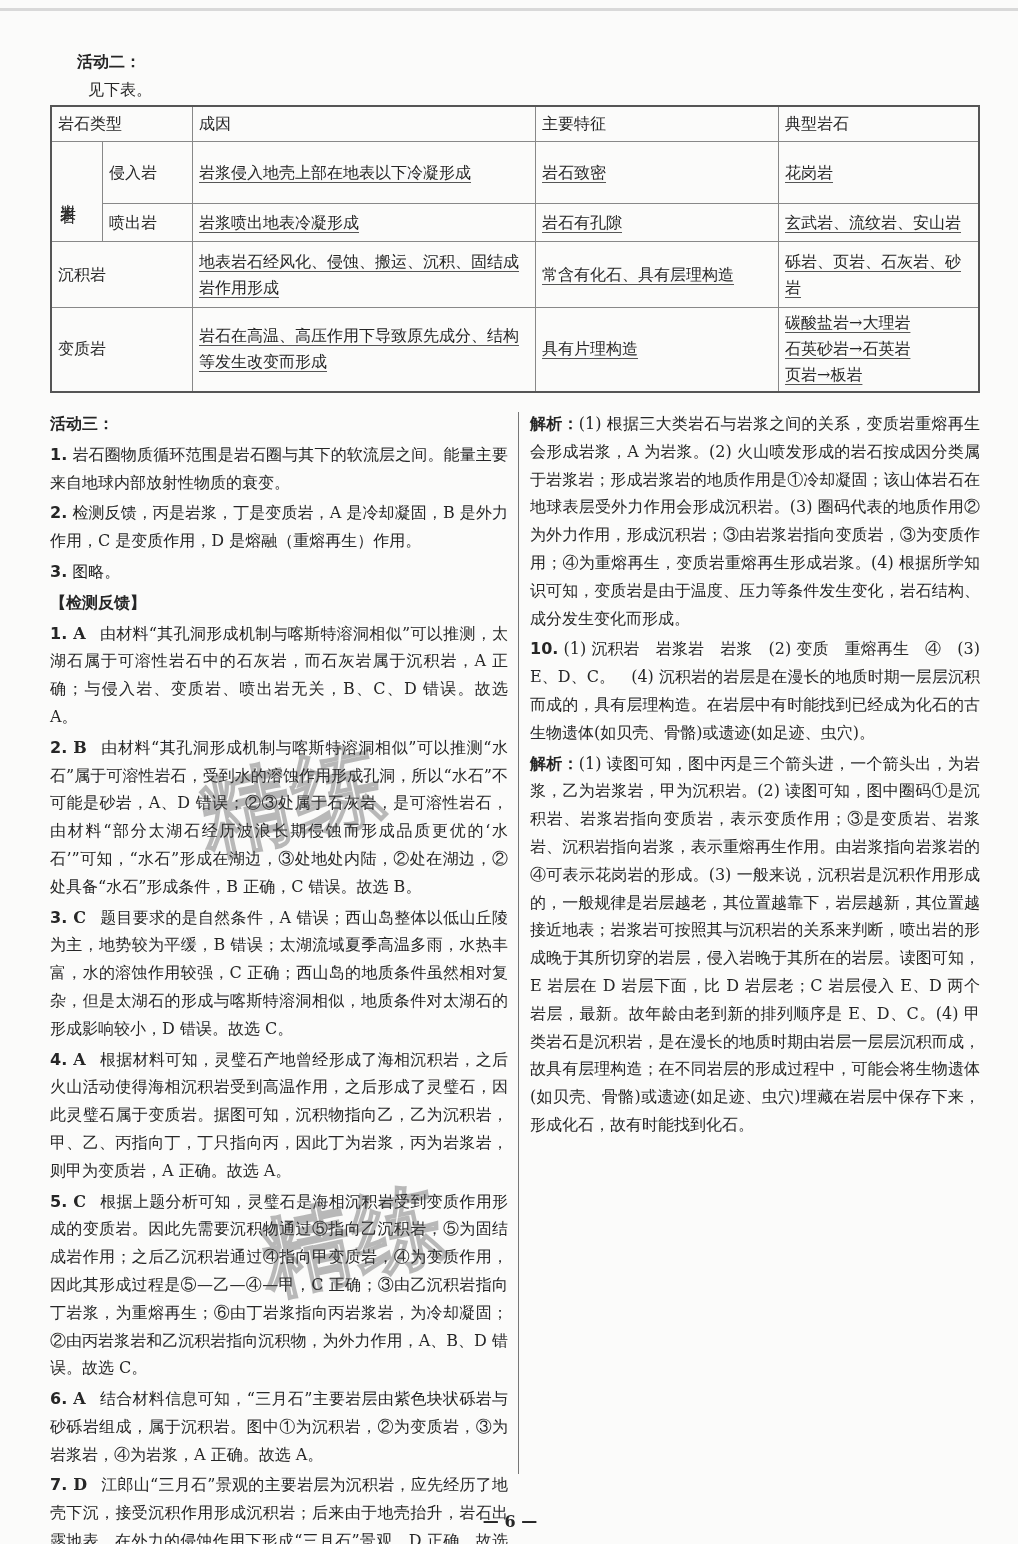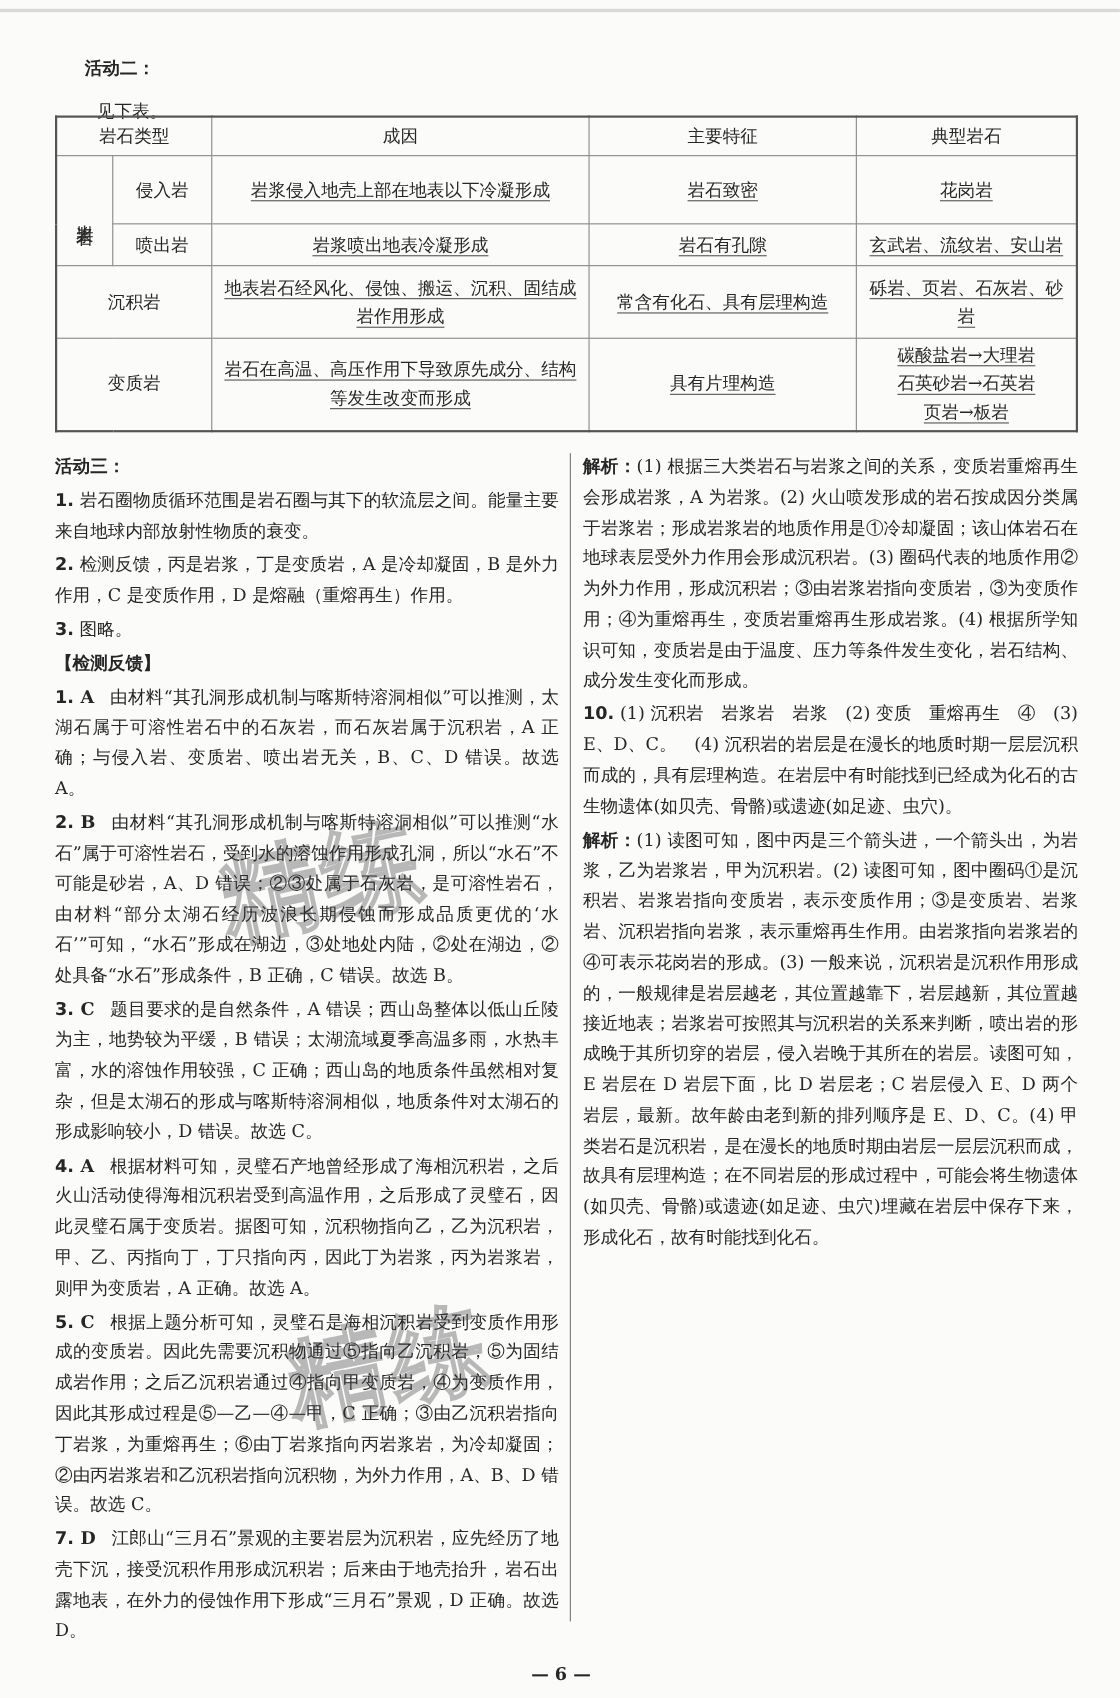--- a/index.html
+++ b/index.html
@@ -2,27 +2,27 @@
 <html><head>
 <meta charset="utf-8">
 <style>
   html, body { margin: 0; padding: 0; }
   body {
     width: 1018px; height: 1544px; background: #fbfbfa; position: relative; overflow: hidden;
     font-family: "DejaVu Serif", "Liberation Serif", serif; color: #262626;
   }
   .topline { position: absolute; left: 0; top: 8px; width: 1018px; height: 3px; background: #d9d9d9; }
   .heading { position: absolute; font-family: "DejaVu Sans", "Liberation Sans", sans-serif; font-weight: bold; font-size: 16px; margin-left: 27px; }
-  .intro { position: absolute; left: 88px; top: 91px; font-size: 16px; }
+  .intro { position: absolute; left: 88px; top: 80px; font-size: 16px; }
   table.rocks {
     position: absolute; left: 50px; top: 105px; width: 930px; border-collapse: collapse;
     font-size: 16px; border: 2px solid #555;
   }
   table.rocks td, table.rocks th {
-    border: 1px solid #888; text-align: center; font-weight: normal; padding: 0 6px; line-height: 26px;
+    border: 1px solid #888; text-align: left; font-weight: normal; padding: 0 6px; line-height: 26px;
   }
   table.rocks th { height: 34px; }
   .u { text-decoration: underline; text-underline-offset: 4px; text-decoration-color: #555; }
   td.left { text-align: left; }
   td.vert { width: 38px; line-height: 20px !important; }
   .col { position: absolute; top: 410px; font-size: 16px; line-height: 27.8px; text-align: justify; }
   .col.left { left: 50px; width: 458px; }
   .col.right { left: 530px; width: 450px; }
   .divider { position: absolute; left: 518px; top: 412px; width: 1px; height: 1062px; background: #777; }
   .p { margin: 0 0 3px 0; }
@@ -88,20 +88,21 @@
   <div class="p"><span class="num">1.</span> <span>岩石圈物质循环范围是岩石圈与其下的软流层之间。能量主要来自地球内部放射性物质的衰变。</span></div>
   <div class="p"><span class="num">2.</span> <span>检测反馈，丙是岩浆，丁是变质岩，A 是冷却凝固，B 是外力作用，C 是变质作用，D 是熔融（重熔再生）作用。</span></div>
   <div class="p"><span class="num">3.</span> <span>图略。</span></div>
   <div class="p label">【检测反馈】</div>
 
   <div class="p"><span class="num">1.</span><span class="ans">A</span><span>由材料“其孔洞形成机制与喀斯特溶洞相似”可以推测，太湖石属于可溶性岩石中的石灰岩，而石灰岩属于沉积岩，A 正确；与侵入岩、变质岩、喷出岩无关，B、C、D 错误。故选 A。</span></div>
   <div class="p"><span class="num">2.</span><span class="ans">B</span><span>由材料“其孔洞形成机制与喀斯特溶洞相似”可以推测“水石”属于可溶性岩石，受到水的溶蚀作用形成孔洞，所以“水石”不可能是砂岩，A、D 错误；②③处属于石灰岩，是可溶性岩石，由材料“部分太湖石经历波浪长期侵蚀而形成品质更优的‘水石’”可知，“水石”形成在湖边，③处地处内陆，②处在湖边，②处具备“水石”形成条件，B 正确，C 错误。故选 B。</span></div>
   <div class="p"><span class="num">3.</span><span class="ans">C</span><span>题目要求的是自然条件，A 错误；西山岛整体以低山丘陵为主，地势较为平缓，B 错误；太湖流域夏季高温多雨，水热丰富，水的溶蚀作用较强，C 正确；西山岛的地质条件虽然相对复杂，但是太湖石的形成与喀斯特溶洞相似，地质条件对太湖石的形成影响较小，D 错误。故选 C。</span></div>
   <div class="p"><span class="num">4.</span><span class="ans">A</span><span>根据材料可知，灵璧石产地曾经形成了海相沉积岩，之后火山活动使得海相沉积岩受到高温作用，之后形成了灵璧石，因此灵璧石属于变质岩。据图可知，沉积物指向乙，乙为沉积岩，甲、乙、丙指向丁，丁只指向丙，因此丁为岩浆，丙为岩浆岩，则甲为变质岩，A 正确。故选 A。</span></div>
   <div class="p"><span class="num">5.</span><span class="ans">C</span><span>根据上题分析可知，灵璧石是海相沉积岩受到变质作用形成的变质岩。因此先需要沉积物通过⑤指向乙沉积岩，⑤为固结成岩作用；之后乙沉积岩通过④指向甲变质岩，④为变质作用，因此其形成过程是⑤—乙—④—甲，C 正确；③由乙沉积岩指向丁岩浆，为重熔再生；⑥由丁岩浆指向丙岩浆岩，为冷却凝固；②由丙岩浆岩和乙沉积岩指向沉积物，为外力作用，A、B、D 错误。故选 C。</span></div>
+  <div class="p"><span class="num">6.</span><span class="ans">A</span><span>结合材料信息可知，“三月石”主要岩层由紫色块状砾岩与砂砾岩组成，属于沉积岩。图中①为沉积岩，②为变质岩，③为岩浆岩，④为岩浆，A 正确。故选 A。</span></div>
   <div class="p"><span class="num">7.</span><span class="ans">D</span><span>江郎山“三月石”景观的主要岩层为沉积岩，应先经历了地壳下沉，接受沉积作用形成沉积岩；后来由于地壳抬升，岩石出露地表，在外力的侵蚀作用下形成“三月石”景观，D 正确。故选 D。</span></div>
 </div>
 
 <div class="col right">
   <div class="p"><span class="label">解析：</span><span>(1) 根据三大类岩石与岩浆之间的关系，变质岩重熔再生会形成岩浆，A 为岩浆。(2) 火山喷发形成的岩石按成因分类属于岩浆岩；形成岩浆岩的地质作用是①冷却凝固；该山体岩石在地球表层受外力作用会形成沉积岩。(3) 圈码代表的地质作用②为外力作用，形成沉积岩；③由岩浆岩指向变质岩，③为变质作用；④为重熔再生，变质岩重熔再生形成岩浆。(4) 根据所学知识可知，变质岩是由于温度、压力等条件发生变化，岩石结构、成分发生变化而形成。</span></div>
   <div class="p"><span class="num">10.</span> <span>(1) 沉积岩　岩浆岩　岩浆　(2) 变质　重熔再生　④　(3) E、D、C。　(4) 沉积岩的岩层是在漫长的地质时期一层层沉积而成的，具有层理构造。在岩层中有时能找到已经成为化石的古生物遗体(如贝壳、骨骼)或遗迹(如足迹、虫穴)。</span></div>
   <div class="p"><span class="label">解析：</span><span>(1) 读图可知，图中丙是三个箭头进，一个箭头出，为岩浆，乙为岩浆岩，甲为沉积岩。(2) 读图可知，图中圈码①是沉积岩、岩浆岩指向变质岩，表示变质作用；③是变质岩、岩浆岩、沉积岩指向岩浆，表示重熔再生作用。由岩浆指向岩浆岩的④可表示花岗岩的形成。(3) 一般来说，沉积岩是沉积作用形成的，一般规律是岩层越老，其位置越靠下，岩层越新，其位置越接近地表；岩浆岩可按照其与沉积岩的关系来判断，喷出岩的形成晚于其所切穿的岩层，侵入岩晚于其所在的岩层。读图可知，E 岩层在 D 岩层下面，比 D 岩层老；C 岩层侵入 E、D 两个岩层，最新。故年龄由老到新的排列顺序是 E、D、C。(4) 甲类岩石是沉积岩，是在漫长的地质时期由岩层一层层沉积而成，故具有层理构造；在不同岩层的形成过程中，可能会将生物遗体(如贝壳、骨骼)或遗迹(如足迹、虫穴)埋藏在岩层中保存下来，形成化石，故有时能找到化石。</span></div>
 </div>
 
 <div class="watermark" style="left:200px; top:740px;">精练</div>

